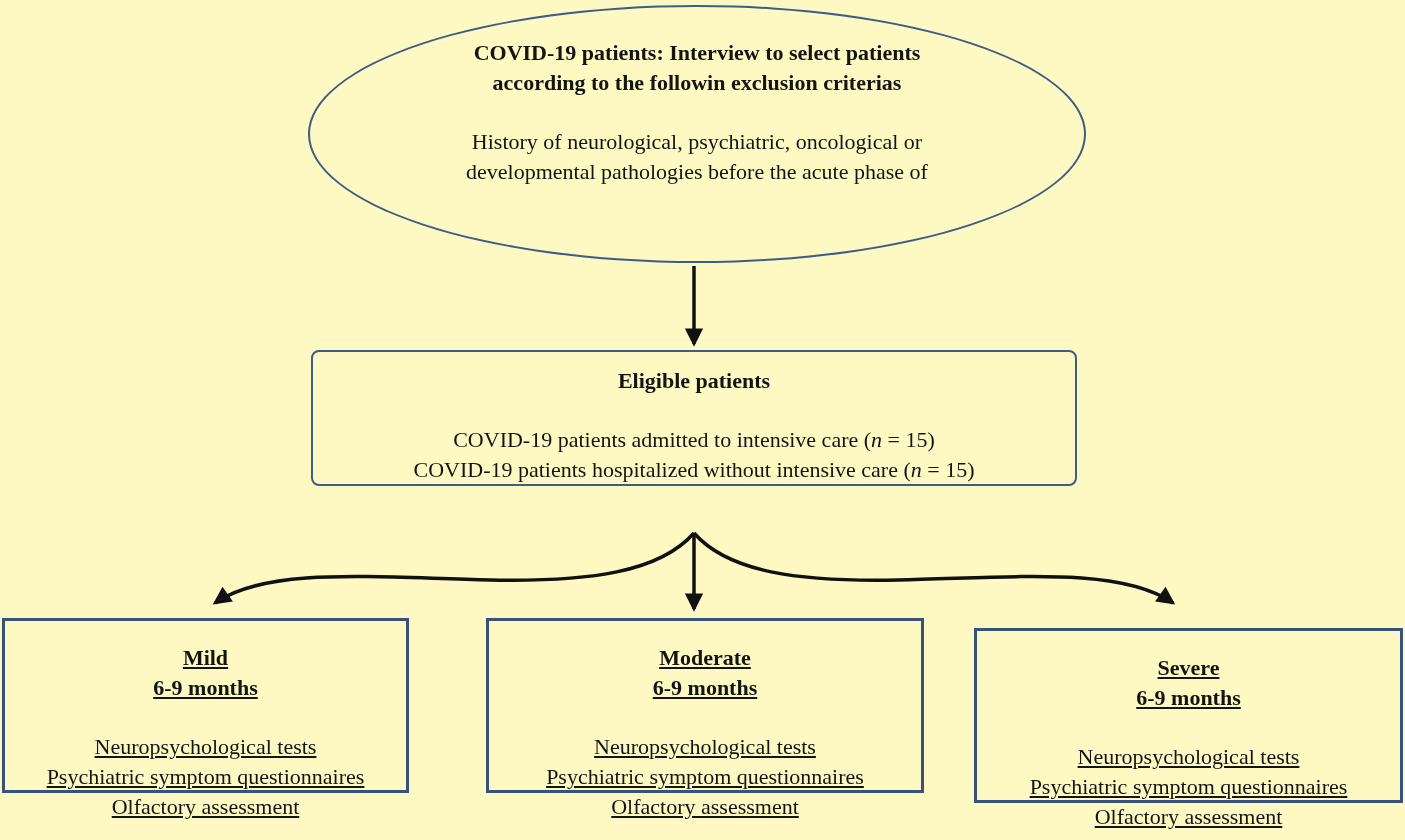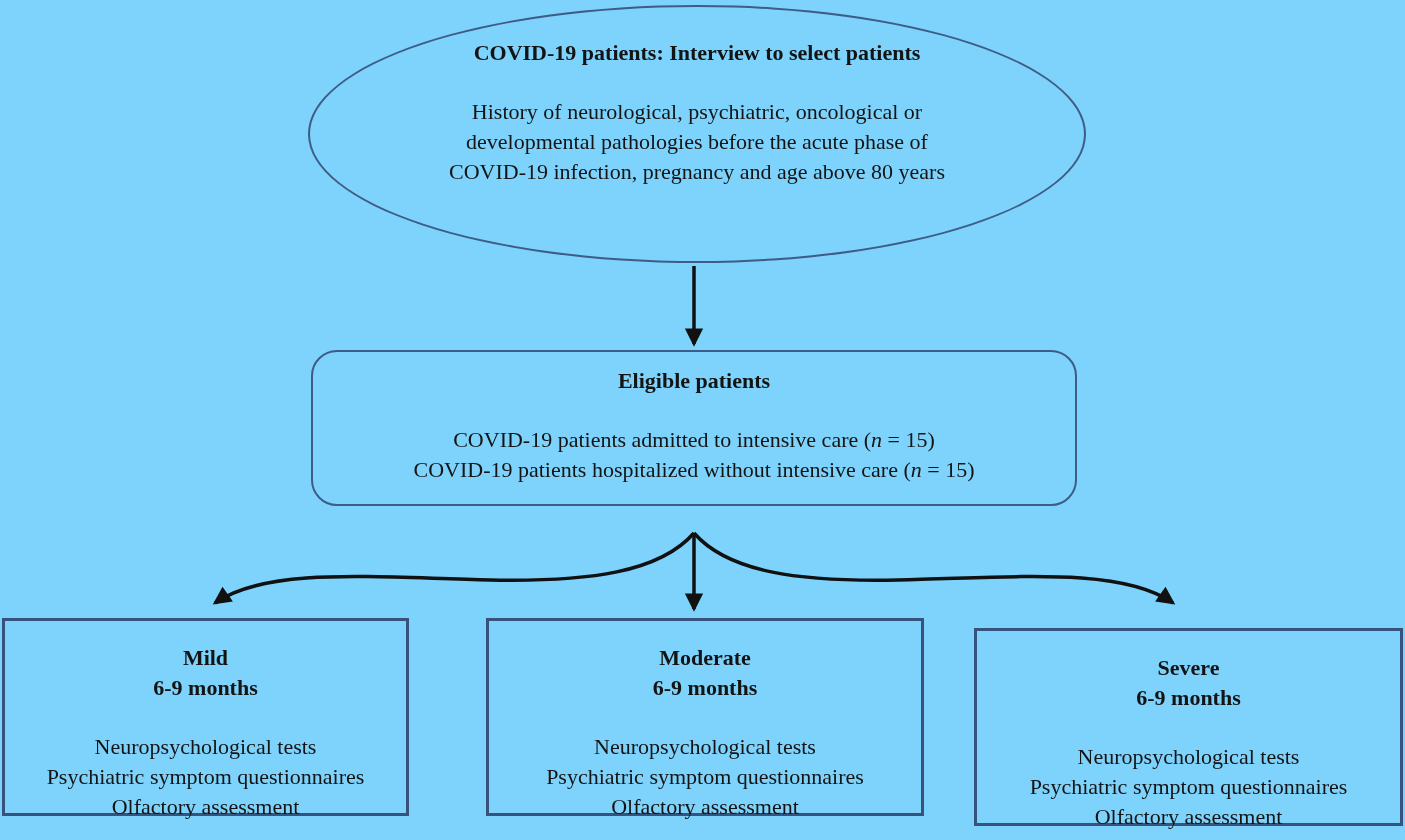--- a/index.html
+++ b/index.html
@@ -4,21 +4,21 @@
 <style>
   html, body {
     margin: 0;
     padding: 0;
     background: #ffffff;
   }
   #canvas {
     position: relative;
     width: 1405px;
     height: 840px;
-    background: #7dd3fc;
+    background: #fef9c3;
     font-family: "Liberation Serif", "DejaVu Serif", serif;
     color: var(--text, #141414);
     overflow: hidden;
   }
   .node {
     position: absolute;
     box-sizing: border-box;
     text-align: center;
   }
   #ellipse-node {
@@ -30,30 +30,31 @@
     border-radius: 50%;
     display: flex;
     flex-direction: column;
     align-items: center;
     padding-top: 31px;
   }
   #eligible-node {
     left: 311px;
     top: 350px;
     width: 766px;
-    height: 156px;
+    height: 136px;
     border: 2px solid var(--ellipse-border, #3e5c86);
-    border-radius: 26px;
+    border-radius: 8px;
     padding-top: 14px;
   }
   .branch-box {
     top: 618px;
-    height: 198px;
+    height: 175px;
     border: 3px solid var(--box-border, #37527c);
     padding-top: 22px;
+    text-decoration: underline;
   }
   #branch-mild    { left: 2px;   width: 407px; }
   #branch-moderate{ left: 486px; width: 438px; }
   #branch-severe  { left: 974px; width: 429px; margin-top: 10px; }
 
   .title-line {
     font-weight: bold;
     font-size: 22px;
     line-height: 30px;
   }
@@ -93,24 +94,24 @@
       </marker>
     </defs>
     <path class="arrow" d="M 694 266 L 694 344" marker-end="url(#ah)"></path>
     <path class="arrow" d="M 694 533 L 694 609" marker-end="url(#ah)"></path>
     <path class="arrow" d="M 694 533 C 660 572 590 582 490 580 C 380 578 268 566 215 603" marker-end="url(#ah)"></path>
     <path class="arrow" d="M 694 533 C 728 572 798 582 898 580 C 1008 578 1120 566 1173 603" marker-end="url(#ah)"></path>
   </svg>
 
   <div class="node" id="ellipse-node">
     <div class="title-line">COVID-19 patients: Interview to select patients</div>
+    <div class="title-line">according to the followin exclusion criterias</div>
     <div class="gap"></div>
     <div class="body-line">History of neurological, psychiatric, oncological or</div>
     <div class="body-line">developmental pathologies before the acute phase of</div>
-    <div class="body-line">COVID-19 infection, pregnancy and age above 80 years</div>
   </div>
 
   <div class="node" id="eligible-node">
     <div class="title-line">Eligible patients</div>
     <div class="gap"></div>
     <div class="body-line"><span>COVID-19 patients admitted to intensive care (</span><span class="var-n">n</span><span> = 15)</span></div>
     <div class="body-line"><span>COVID-19 patients hospitalized without intensive care (</span><span class="var-n">n</span><span> = 15)</span></div>
   </div>
 
   <div class="node branch-box" id="branch-mild">

